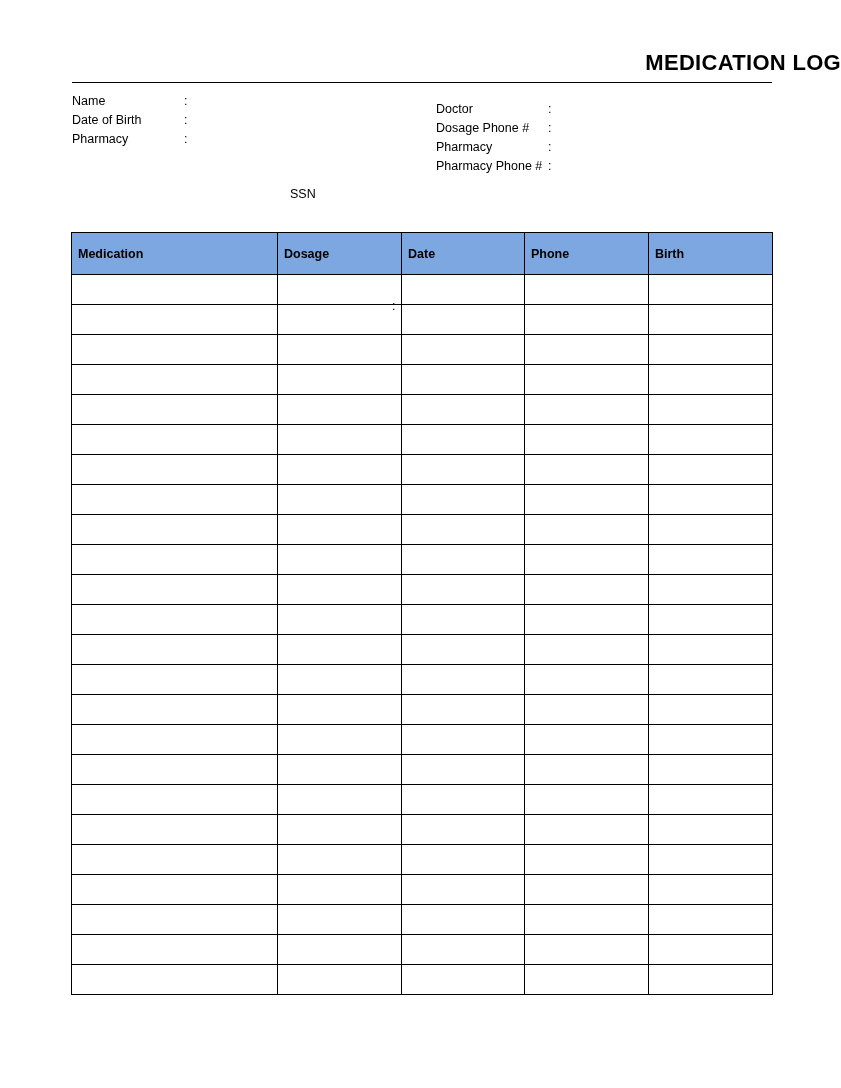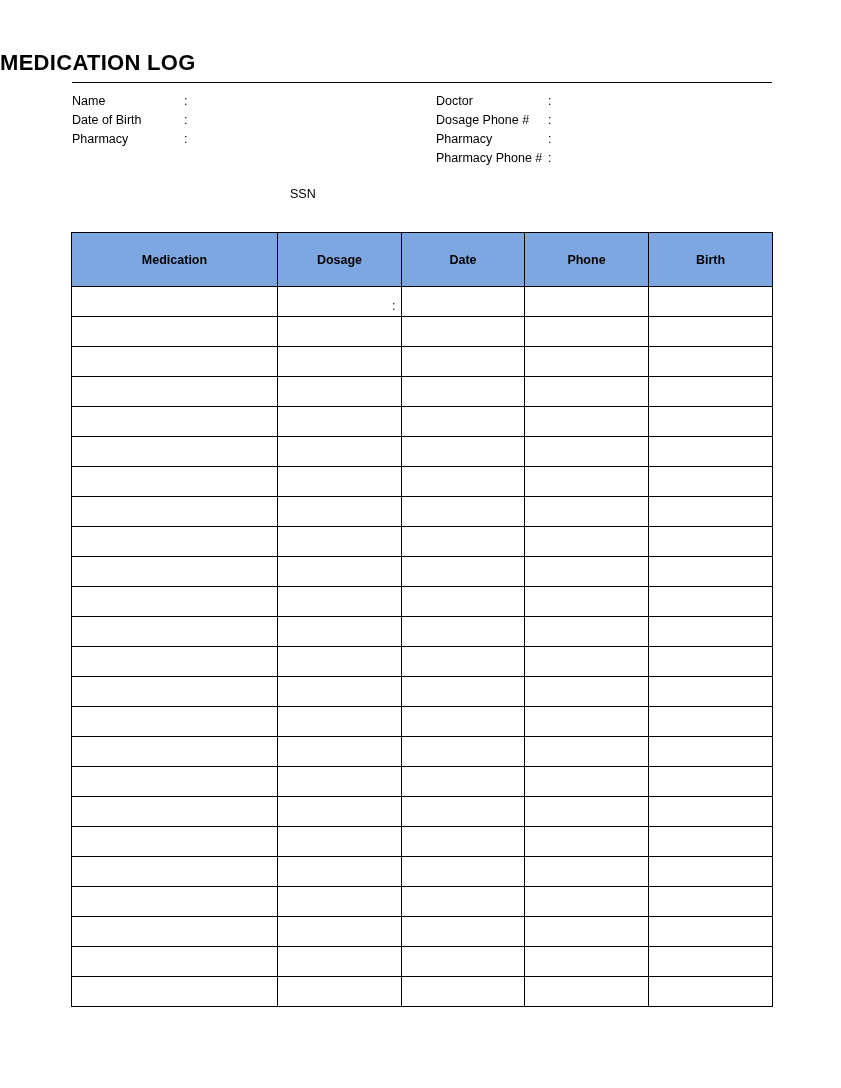--- a/index.html
+++ b/index.html
@@ -19,21 +19,21 @@
     position: relative;
     width: 841px;
     height: 1088px;
     box-sizing: border-box;
   }
   .title {
     position: absolute;
     top: 50px;
     left: 0;
     width: 841px;
-    text-align: left;
+    text-align: right;
     font-size: 22px;
     font-weight: bold;
     letter-spacing: 0.3px;
   }
   .title-rule {
     position: absolute;
     top: 82px;
     left: 72px;
     width: 700px;
     height: 1px;
@@ -49,21 +49,21 @@
     font-size: 12.5px;
   }
   .info-col-left {
     position: absolute;
     top: 0;
     left: 0;
     width: 330px;
   }
   .info-col-right {
     position: absolute;
-    top: 0;
+    top: 8px;
     left: 364px;
     width: 330px;
   }
   .info-row {
     display: flex;
     align-items: flex-end;
     height: 19px;
     line-height: 19px;
   }
   .info-label {
@@ -95,22 +95,22 @@
     border-collapse: collapse;
     width: 701px;
     table-layout: fixed;
   }
   table.log th {
     background: #7da7e0;
     border: 1px solid #000000;
     font-size: 12.5px;
     font-weight: bold;
     height: 29px;
-    text-align: center;
-    padding: 12px;
+    text-align: left;
+    padding: 6px;
   }
   table.log td {
     border: 1px solid #000000;
     height: 29px;
     padding: 0 4px;
     font-size: 12px;
     vertical-align: middle;
   }
   col.c-med   { width: 206px; }
   col.c-dos   { width: 124px; }

